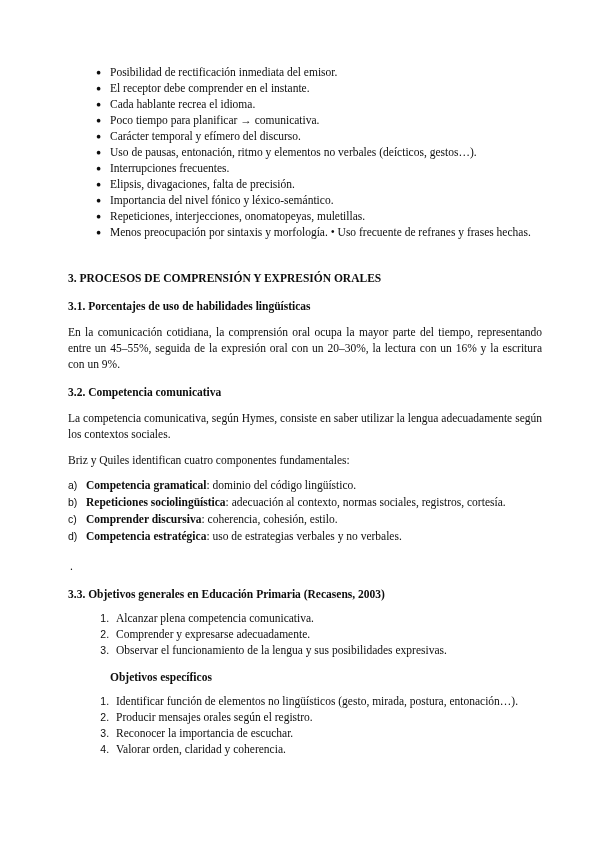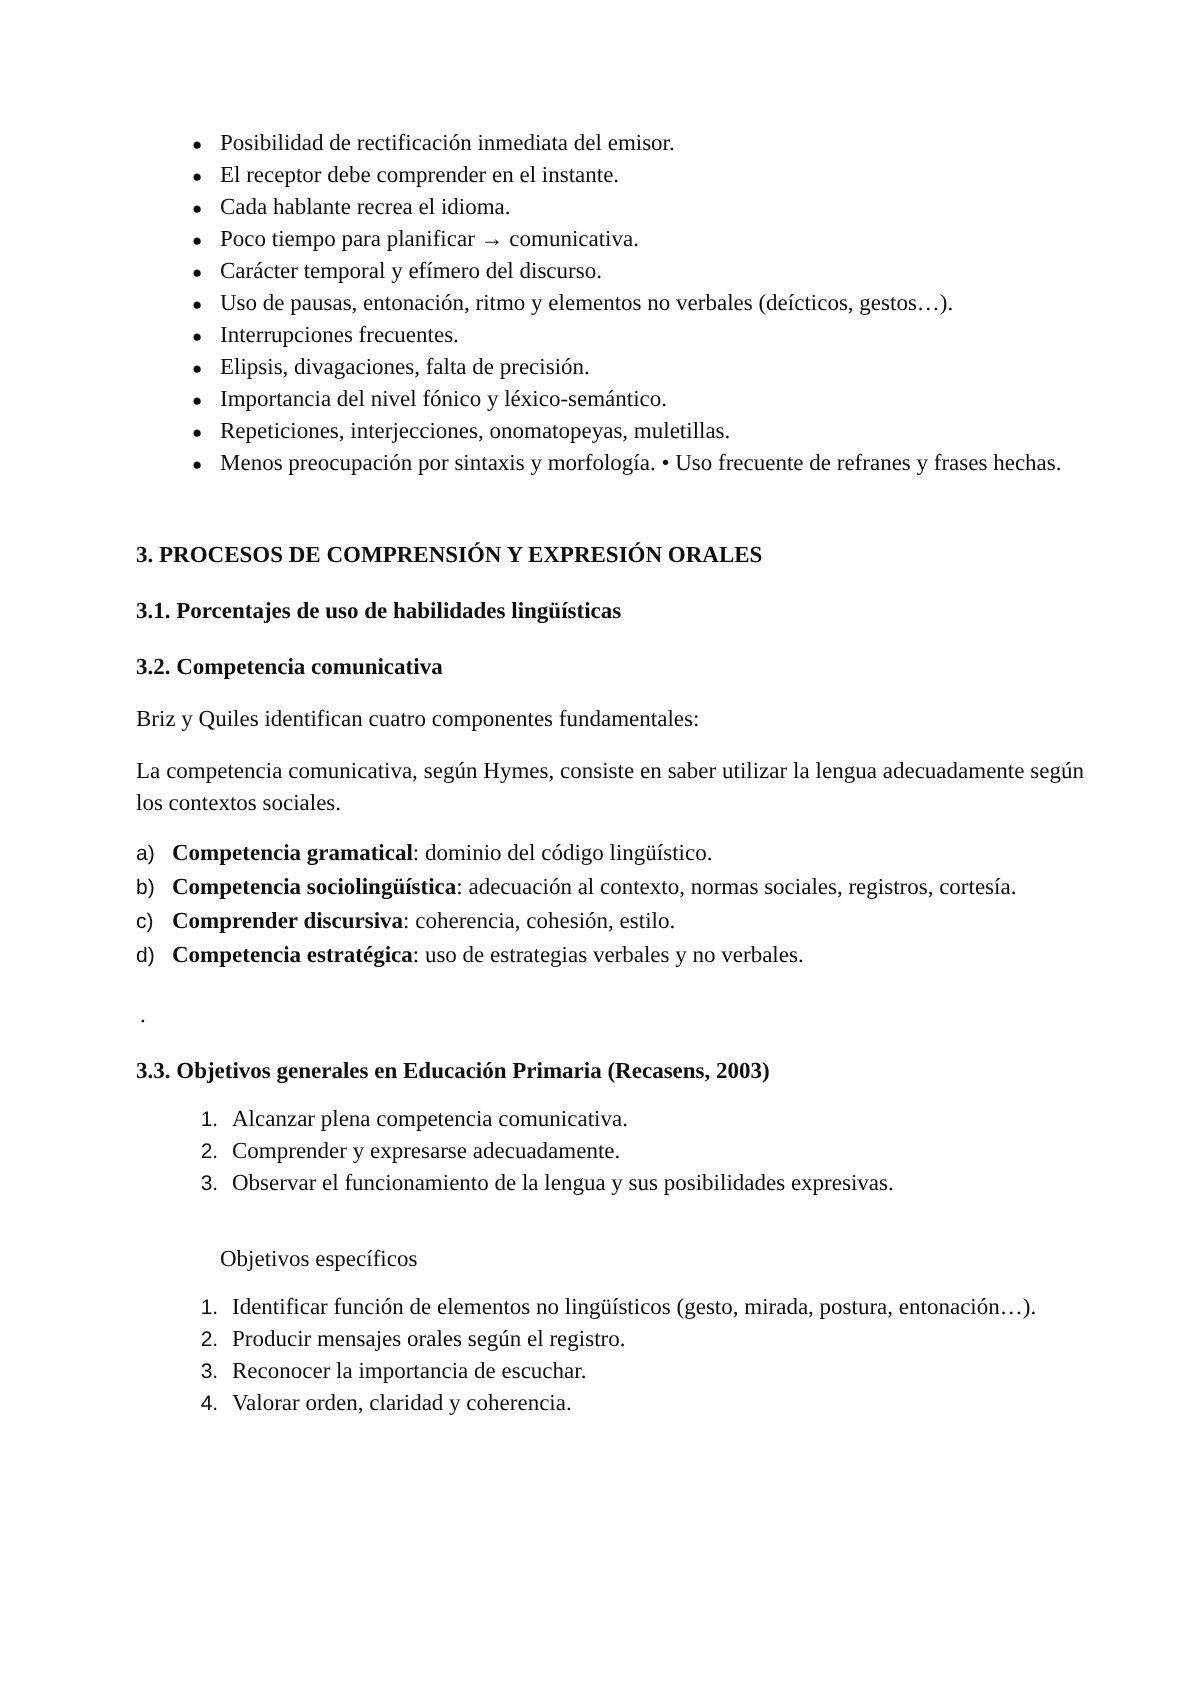--- a/index.html
+++ b/index.html
@@ -94,22 +94,22 @@
   ol.nums li {
     padding-left: 4px;
   }
   ol.nums li::marker {
     font-family: "Liberation Sans", sans-serif;
     font-size: 10.5px;
   }
   h3.spec {
     font-size: 11.5px;
     line-height: 16px;
-    font-weight: normal;
-    margin: 22px 0 0 42px;
+    font-weight: bold;
+    margin: 11px 0 0 42px;
   }
 </style>
 </head>
 <body>
 
 <div class="page">
 
   <ul class="bullets">
     <li>
         <span class="glyph">●</span>
@@ -153,33 +153,34 @@
       </li>
     <li>
         <span class="glyph">●</span>
         <span class="txt">Menos preocupación por sintaxis y morfología. • Uso frecuente de refranes y frases hechas.</span>
       </li>
   </ul>
 
   <h1 class="sec">3. PROCESOS DE COMPRENSIÓN Y EXPRESIÓN ORALES</h1>
 
   <h2 class="sub">3.1. Porcentajes de uso de habilidades lingüísticas</h2>
+  <p class="body">En la comunicación cotidiana, la comprensión oral ocupa la mayor parte del tiempo, representando entre un 45–55%, seguida de la expresión oral con un 20–30%, la lectura con un 16% y la escritura con un 9%.</p>
 
   <h2 class="sub">3.2. Competencia comunicativa</h2>
+  <p class="body">La competencia comunicativa, según Hymes, consiste en saber utilizar la lengua adecuadamente según los contextos sociales.</p>
   <p class="body">Briz y Quiles identifican cuatro componentes fundamentales:</p>
-  <p class="body">La competencia comunicativa, según Hymes, consiste en saber utilizar la lengua adecuadamente según los contextos sociales.</p>
 
   <ol class="alpha">
     <li>
         <span class="marker">a)</span>
         <span><span class="term">Competencia gramatical</span><span>: dominio del código lingüístico.</span></span>
       </li>
     <li>
         <span class="marker">b)</span>
-        <span><span class="term">Competencia sociolingüística</span><span>: adecuación al contexto, normas sociales, registros, cortesía.</span></span>
+        <span><span class="term">Repeticiones sociolingüística</span><span>: adecuación al contexto, normas sociales, registros, cortesía.</span></span>
       </li>
     <li>
         <span class="marker">c)</span>
         <span><span class="term">Comprender discursiva</span><span>: coherencia, cohesión, estilo.</span></span>
       </li>
     <li>
         <span class="marker">d)</span>
         <span><span class="term">Competencia estratégica</span><span>: uso de estrategias verbales y no verbales.</span></span>
       </li>
   </ol>

